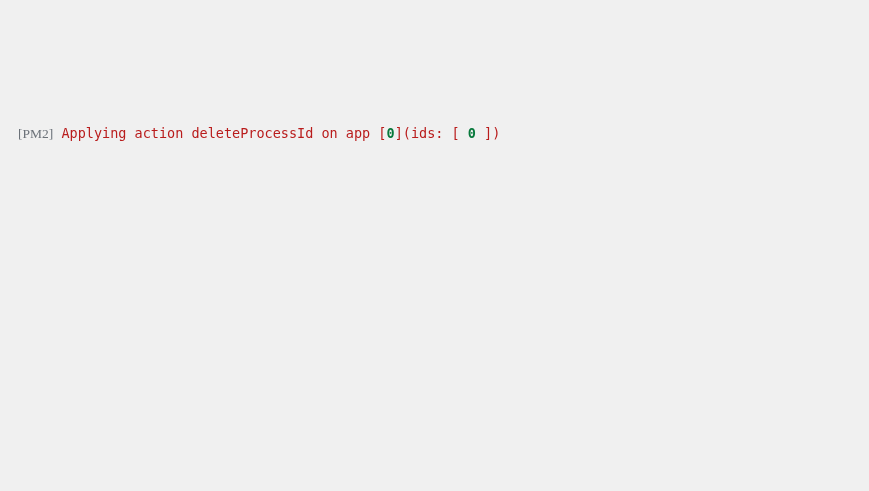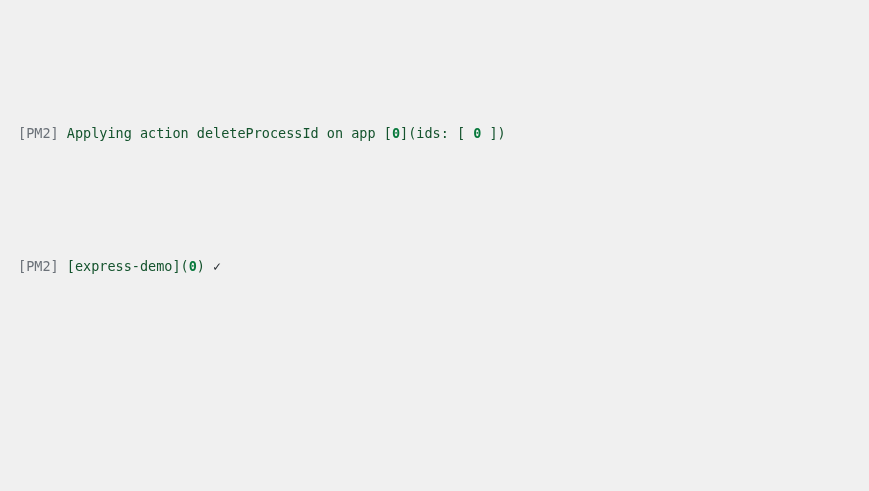--- a/index.html
+++ b/index.html
@@ -17,35 +17,34 @@
     color: #24292e;
     -webkit-font-smoothing: antialiased;
   }
   .terminal {
     padding: 14px 0 0 18px;
     white-space: pre;
     letter-spacing: 0px;
   }
   .line { white-space: pre; height: 26.5px; }
 
-  .tag      { color: #6b7178; }
-  .plain    { color: #14532d; }
+  .tag      { color: #6b7178; font-family: Liberation Serif, serif; }
+  .plain    { color: #b91c1c; }
   .green-b  { color: #08793c; font-weight: bold; }
   .check    { color: #2a2f34; }
 </style>
 </head>
 <body>
 
 <div class="terminal">
 
   
   <div class="line"><span class="tag">[PM2]</span><span class="plain"> Applying action deleteProcessId on app [</span><span class="green-b">0</span><span class="plain">](ids: [ </span><span class="green-b">0</span><span class="plain"> ])</span></div>
 
   
-  <div class="line"><span class="tag">[PM2]</span><span class="plain"> [express-demo](</span><span class="green-b">0</span><span class="plain">) </span><span class="check">✓</span></div>
 
   
 
   
   
 
   
 
   
 

